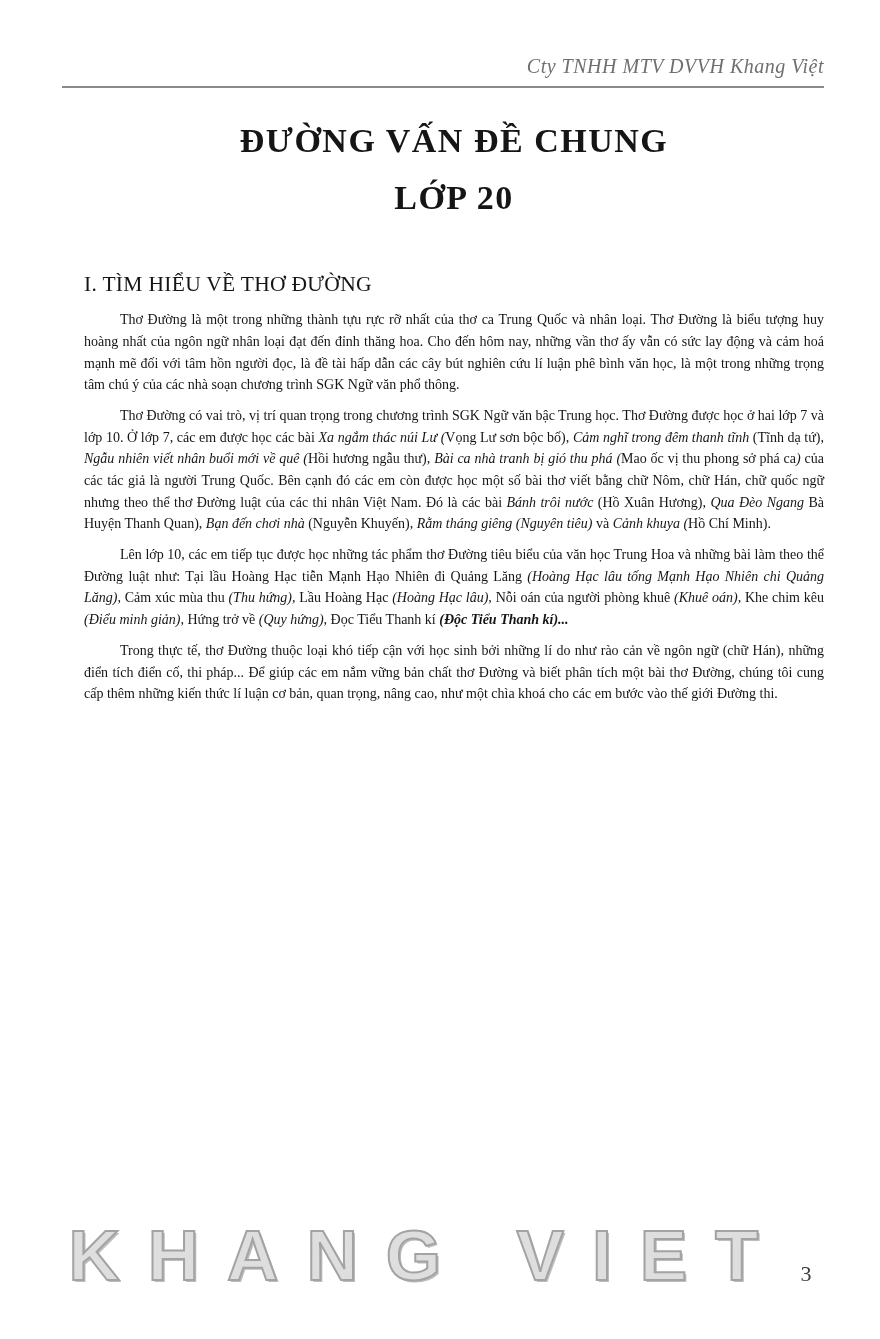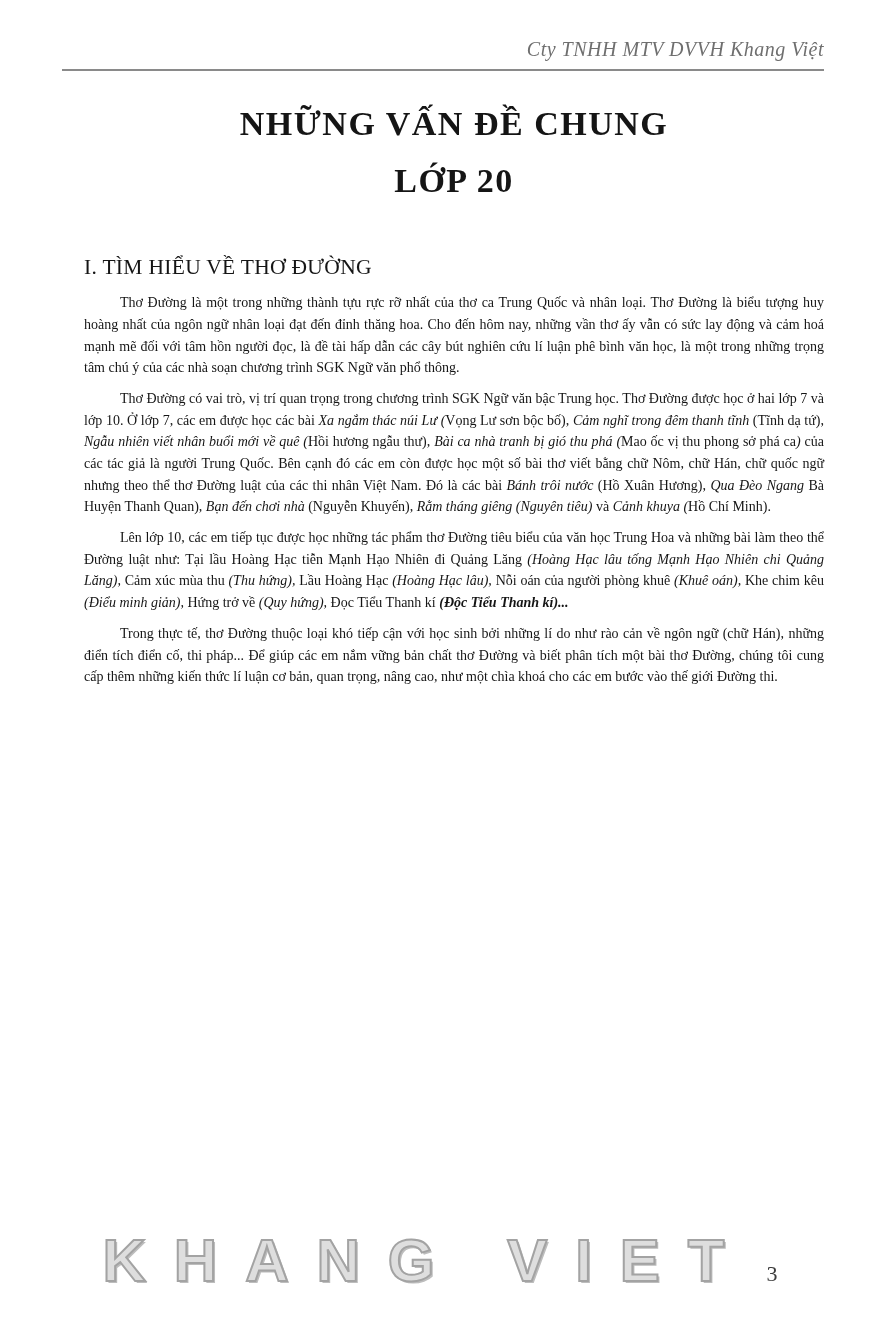--- a/index.html
+++ b/index.html
@@ -6,21 +6,21 @@
   body {
     width: 880px;
     height: 1339px;
     background: #ffffff;
     font-family: "Liberation Serif", serif;
     color: #151515;
     position: relative;
     overflow: hidden;
   }
   .page {
-    padding: 38px 56px 0 84px;
+    padding: 55px 56px 0 84px;
   }
 
   
   .header-row {
     display: flex;
     justify-content: flex-end;
     align-items: flex-end;
   }
   .header-company {
     font-style: italic;
@@ -84,21 +84,21 @@
     left: 0;
     bottom: 48px;
     width: 880px;
     display: flex;
     align-items: flex-end;
     justify-content: center;
   }
   .watermark {
     font-family: "Liberation Sans", sans-serif;
     font-weight: bold;
-    font-size: 60px;
+    font-size: 71px;
     line-height: 1;
     letter-spacing: 28px;
     color: #dedede;
     -webkit-text-stroke: 2px #a3a3a3;
     text-shadow: 2px 2px 0 #bdbdbd;
     white-space: nowrap;
   }
   .page-number {
     font-size: 22px;
     color: #3c3c3c;
@@ -111,21 +111,21 @@
 
 <div class="page">
 
   <div class="header-row">
     <span class="header-company">Cty TNHH MTV DVVH Khang Việt</span>
   </div>
   <hr class="header-rule">
 
 
   <div class="main-title">
-    <div>NHỮNG VẤN ĐỀ CHUNG</div>
+    <div>ĐƯỜNG VẤN ĐỀ CHUNG</div>
     <div>LỚP 20</div>
   </div>
 
   <div class="section-heading">I. TÌM HIỂU VỀ THƠ ĐƯỜNG</div>
 
   <div class="body-text">
     <p><span>Thơ Đường là một trong những thành tựu rực rỡ nhất của thơ ca Trung Quốc và nhân loại. Thơ Đường là biểu tượng huy hoàng nhất của ngôn ngữ nhân loại đạt đến đỉnh thăng hoa. Cho đến hôm nay, những vần thơ ấy vẫn có sức lay động và cảm hoá mạnh mẽ đối với tâm hồn người đọc, là đề tài hấp dẫn các cây bút nghiên cứu lí luận phê bình văn học, là một trong những trọng tâm chú ý của các nhà soạn chương trình SGK Ngữ văn phổ thông.</span></p>
     <p><span>Thơ Đường có vai trò, vị trí quan trọng trong chương trình SGK Ngữ văn bậc Trung học. Thơ Đường được học ở hai lớp 7 và lớp 10. Ở lớp 7, các em được học các bài </span><span class="it">Xa ngắm thác núi Lư (</span><span>Vọng Lư sơn bộc bố), </span><span class="it">Cảm nghĩ trong đêm thanh tĩnh</span><span> (Tĩnh dạ tứ), </span><span class="it">Ngẫu nhiên viết nhân buổi mới về quê (</span><span>Hồi hương ngẫu thư), </span><span class="it">Bài ca nhà tranh bị gió thu phá (</span><span>Mao ốc vị thu phong sở phá ca</span><span class="it">)</span><span> của các tác giả là người Trung Quốc. Bên cạnh đó các em còn được học một số bài thơ viết bằng chữ Nôm, chữ Hán, chữ quốc ngữ nhưng theo thể thơ Đường luật của các thi nhân Việt Nam. Đó là các bài </span><span class="it">Bánh trôi nước</span><span> (Hồ Xuân Hương), </span><span class="it">Qua Đèo Ngang</span><span> Bà Huyện Thanh Quan), </span><span class="it">Bạn đến chơi nhà</span><span> (Nguyễn Khuyến), </span><span class="it">Rằm tháng giêng (Nguyên tiêu)</span><span> và </span><span class="it">Cảnh khuya (</span><span>Hồ Chí Minh).</span></p>
     <p><span>Lên lớp 10, các em tiếp tục được học những tác phẩm thơ Đường tiêu biểu của văn học Trung Hoa và những bài làm theo thể Đường luật như: Tại lầu Hoàng Hạc tiễn Mạnh Hạo Nhiên đi Quảng Lăng </span><span class="it">(Hoàng Hạc lâu tống Mạnh Hạo Nhiên chi Quảng Lăng),</span><span> Cảm xúc mùa thu </span><span class="it">(Thu hứng),</span><span> Lầu Hoàng Hạc </span><span class="it">(Hoàng Hạc lâu),</span><span> Nỗi oán của người phòng khuê </span><span class="it">(Khuê oán),</span><span> Khe chim kêu </span><span class="it">(Điểu minh giản),</span><span> Hứng trở về </span><span class="it">(Quy hứng),</span><span> Đọc Tiểu Thanh kí </span><span class="it bd">(Độc Tiểu Thanh kí)...</span></p>
     <p><span>Trong thực tế, thơ Đường thuộc loại khó tiếp cận với học sinh bởi những lí do như rào cản về ngôn ngữ (chữ Hán), những điển tích điển cố, thi pháp... Để giúp các em nắm vững bản chất thơ Đường và biết phân tích một bài thơ Đường, chúng tôi cung cấp thêm những kiến thức lí luận cơ bản, quan trọng, nâng cao, như một chìa khoá cho các em bước vào thế giới Đường thi.</span></p>

